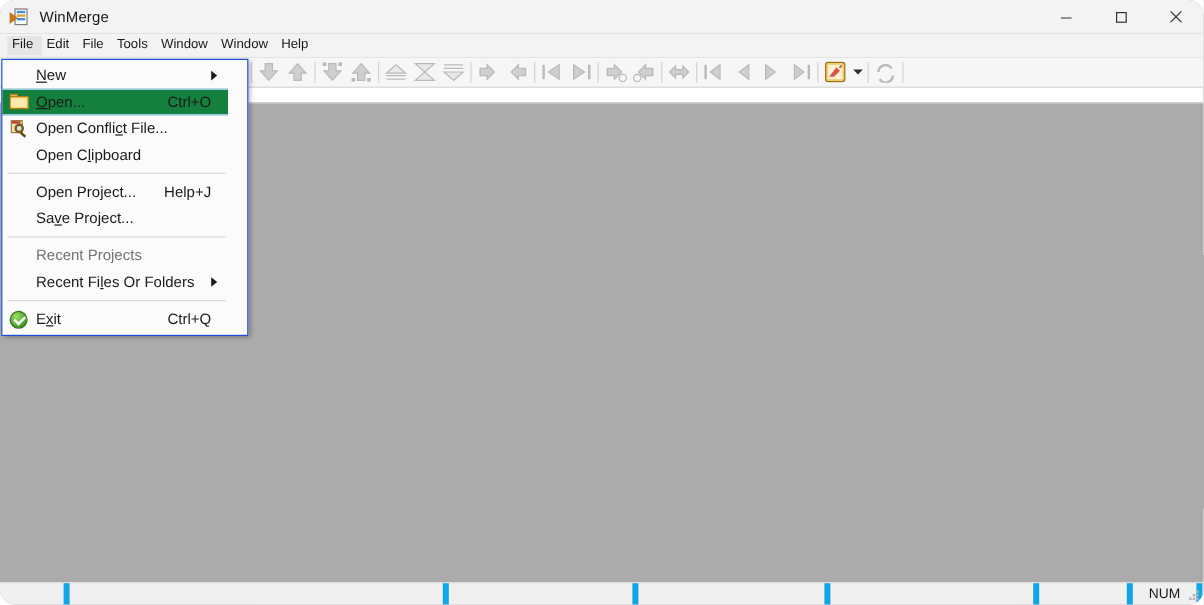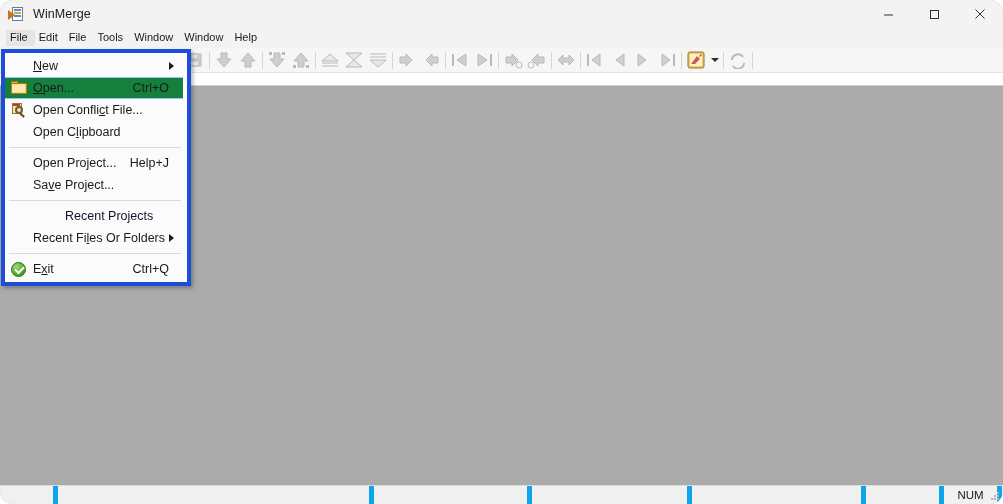--- a/index.html
+++ b/index.html
@@ -192,45 +192,45 @@
   .status-grip {
     position: absolute;
     right: 2px; bottom: 2px;
     width: 12px; height: 12px;
   }
 
   
   .popup {
     position: absolute;
     left: 1px; top: 49px;
-    width: 190px;
+    width: 206px;
     background: #fbfbfb;
-    border: 4px solid #1d4ed8;
+    border: 1px solid #1d4ed8;
     box-sizing: border-box;
     box-shadow: 2px 2px 4px rgba(0,0,0,0.30);
-    padding: 2px 4px 2px 0;
+    padding: 2px 16px 2px 0;
     z-index: 40;
   }
   .pm-item {
     position: relative;
     height: 22px;
     display: flex;
     align-items: center;
     font-size: 12.5px;
     color: #1a1a1a;
     box-sizing: border-box;
     padding-left: 0;
   }
   .pm-item.highlight {
     background: #15803d;
     border: 1px solid #8ec9ef;
     border-left: none;
     border-right: none;
   }
-  .pm-item.disabled .pm-label { color: #0f172a; margin-left: 32px; }
+  .pm-item.disabled .pm-label { color: #737373; }
   .pm-icon {
     width: 28px;
     height: 22px;
     flex: 0 0 auto;
     position: relative;
   }
   .pm-label {
     flex: 1 1 auto;
     white-space: nowrap;
     line-height: 1;

